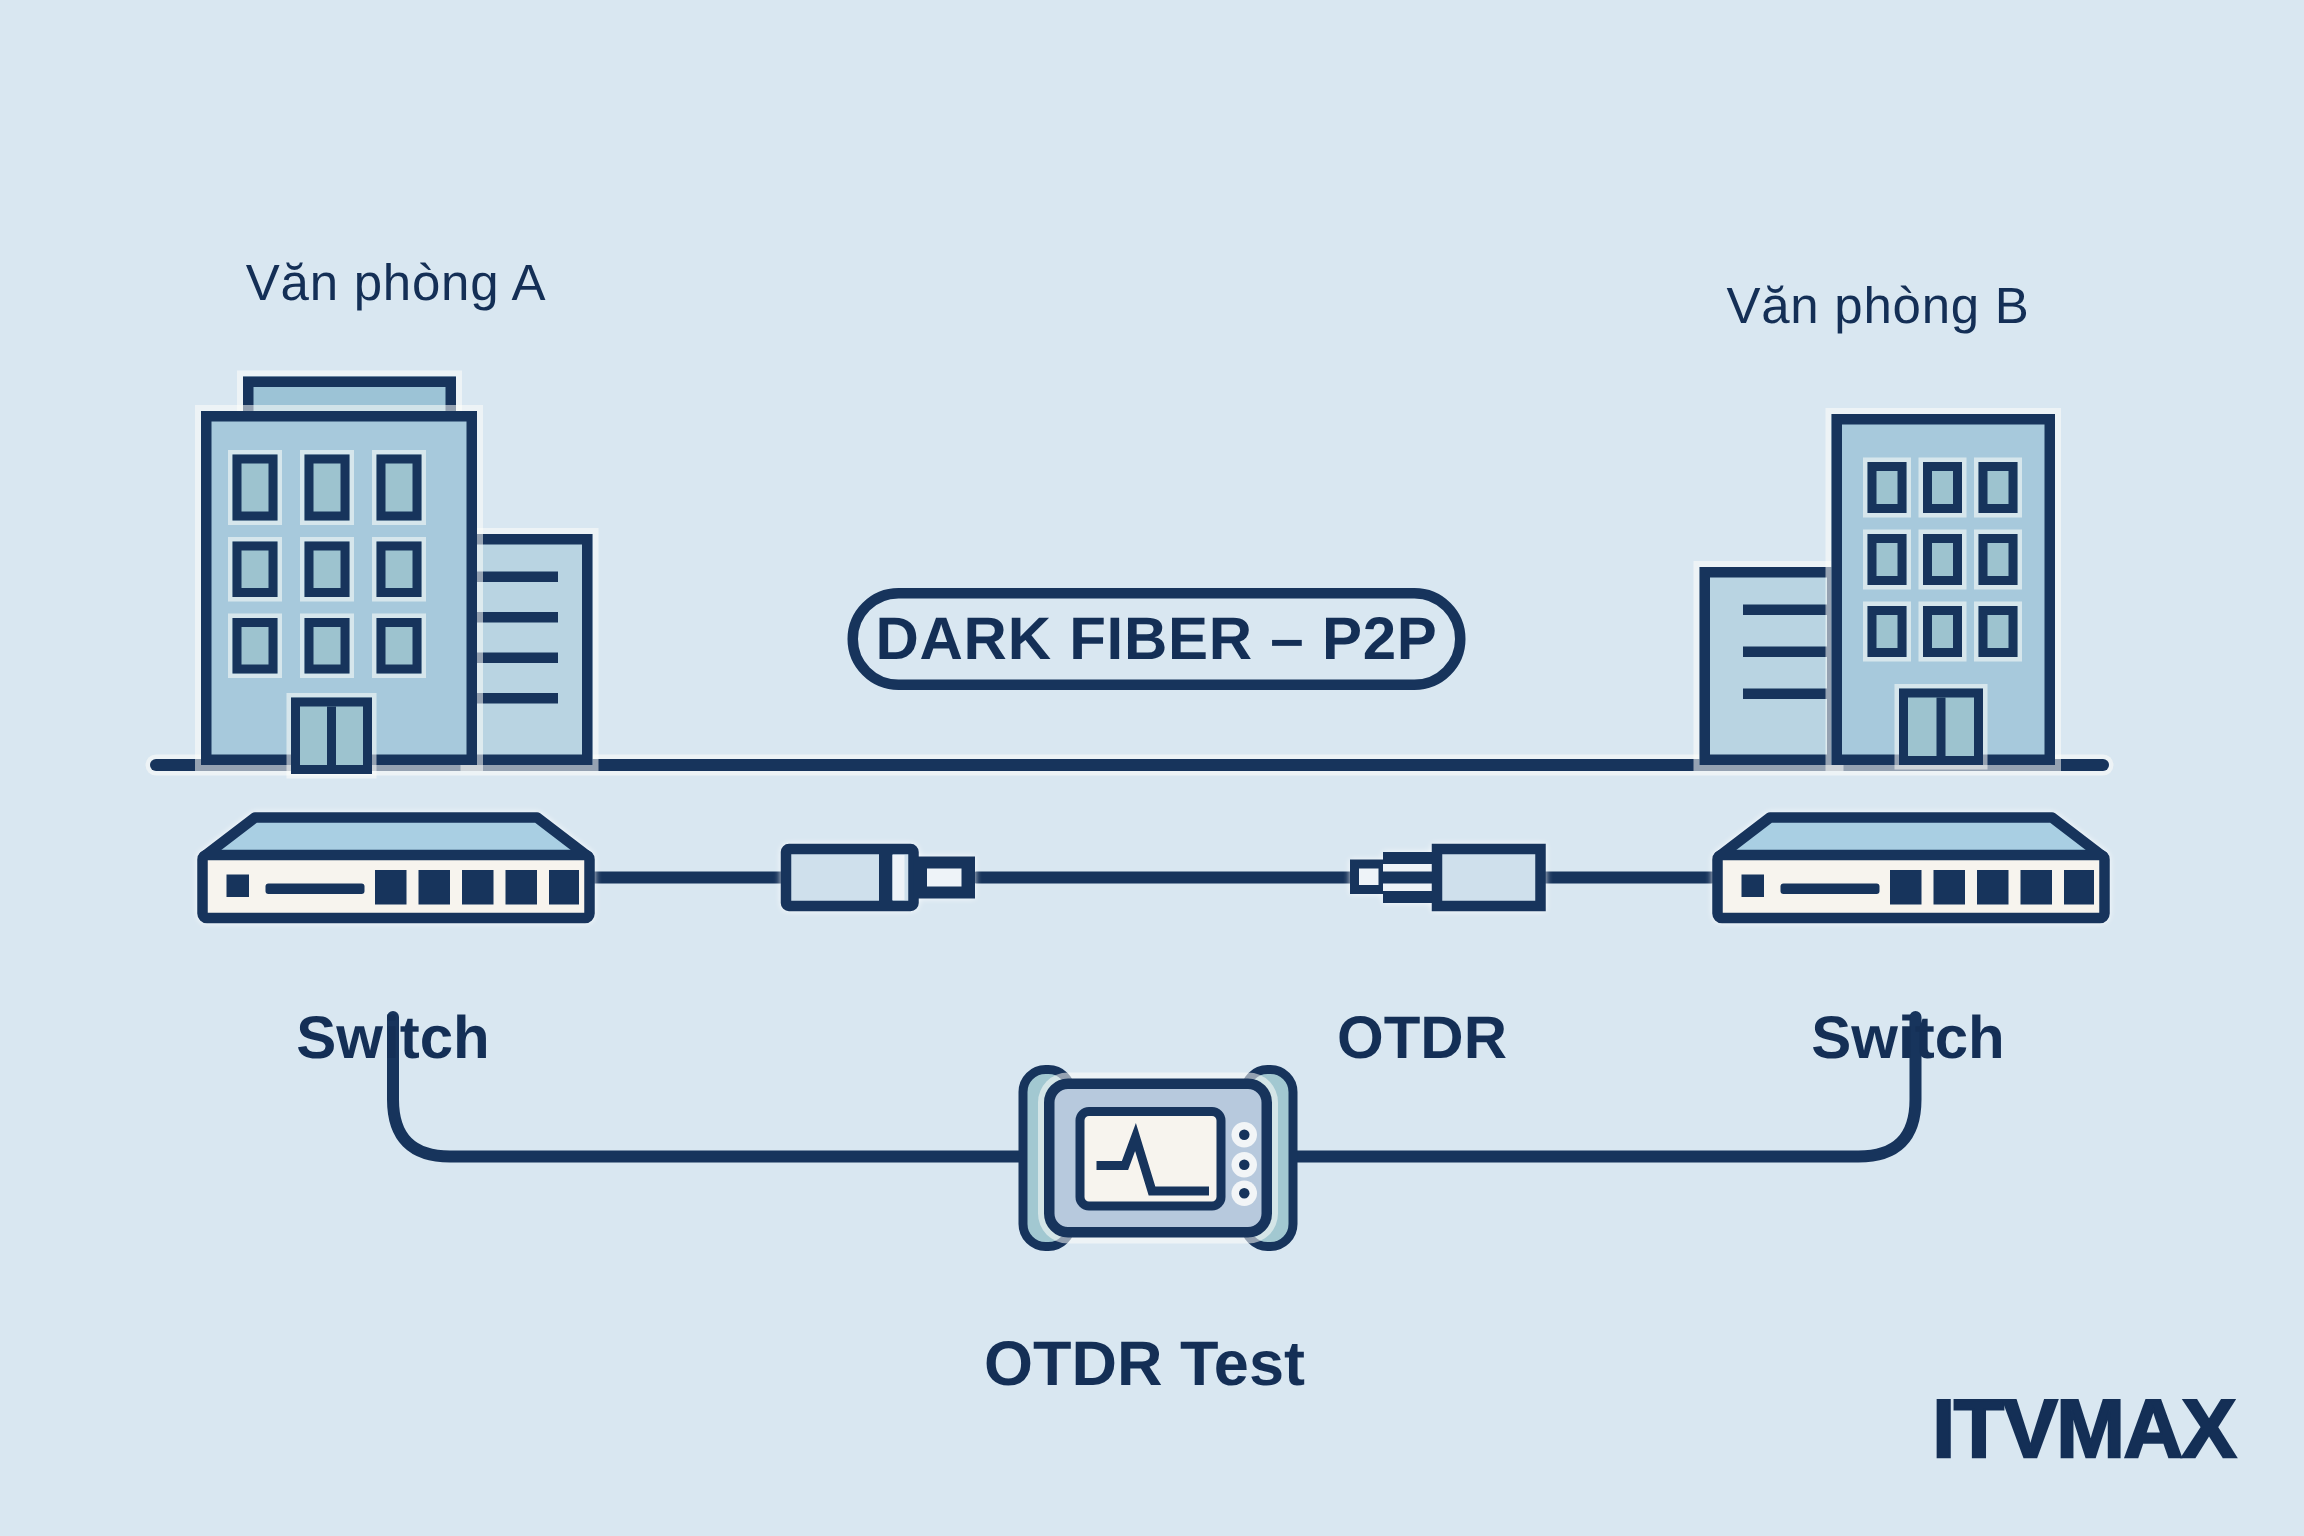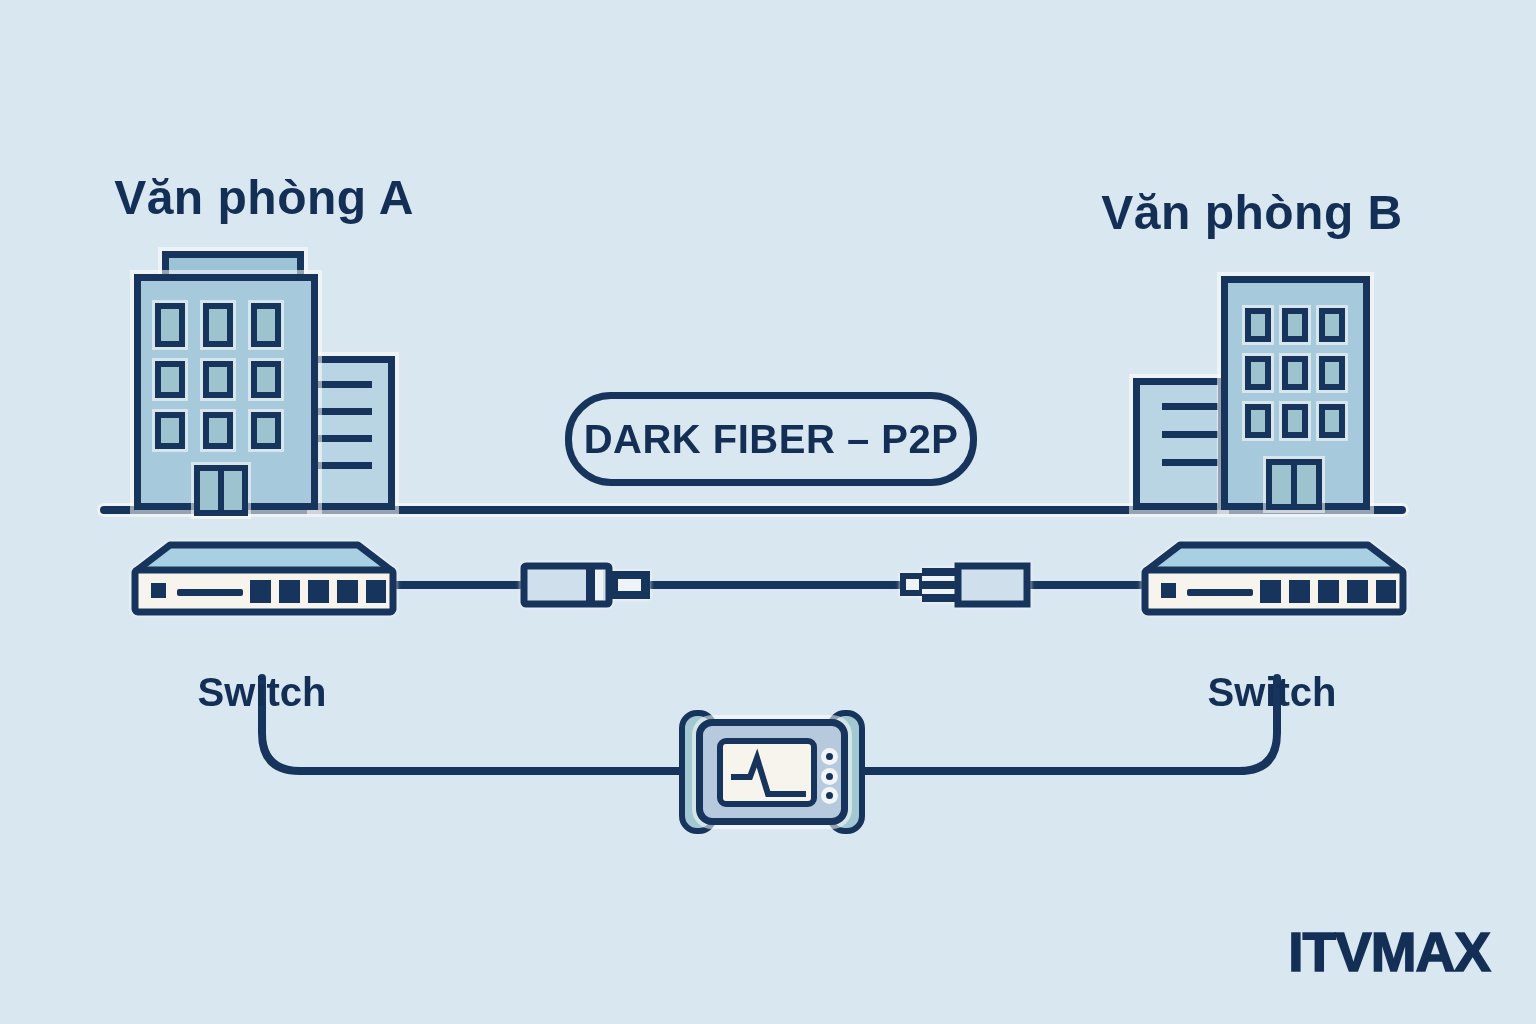--- a/index.html
+++ b/index.html
@@ -20,21 +20,21 @@
   }
   *{box-sizing:border-box;margin:0;padding:0;}
   html,body{background:#c7d8e4;}
   .stage{
     position:relative;width:1536px;height:1024px;margin:0 auto;
     background:var(--bg);overflow:hidden;
     font-family:"Liberation Sans","DejaVu Sans",sans-serif;color:var(--ink);
   }
   .abs{position:absolute;}
   .halo{box-shadow:0 0 0 4px var(--halo);}
-  .title{font-size:48px;font-weight:bold;text-align:center;white-space:nowrap;letter-spacing:.5px;}
+  .title{font-size:34px;font-weight:normal;text-align:center;white-space:nowrap;letter-spacing:.5px;}
   .lbl{font-size:40px;font-weight:bold;text-align:center;white-space:nowrap;margin-top:42px;}
 
   
   .ground{left:100px;top:506px;width:1306px;height:8px;background:var(--navy);border-radius:4px;box-shadow:0 0 0 3px var(--halo);}
 
   
   .bldg-part{border:7px solid var(--navy);}
   .roof-a{left:162px;top:251px;width:142px;height:34px;background:var(--roof);z-index:1;}
   .tower-a{left:134px;top:274px;width:184px;height:236px;background:var(--wall);z-index:2;}
   .annex-a{left:311px;top:356px;width:84px;height:154px;background:var(--wall-light);z-index:1;}
@@ -47,21 +47,21 @@
   .wingrid-a{left:14px;top:22px;grid-template-columns:repeat(3,30px);grid-template-rows:44px 37px 37px;column-gap:18px;row-gap:14px;}
   .wingrid-b{left:17px;top:25px;grid-template-columns:repeat(3,26px);grid-template-rows:34px 34px 34px;column-gap:11px;row-gap:14px;}
   .win{border:6px solid var(--navy);background:var(--glass);box-shadow:0 0 0 3px var(--halo);}
 
   .door{position:absolute;border:6px solid var(--navy);background:var(--glass);box-shadow:0 0 0 3px var(--halo);}
   .door-a{left:53px;top:184px;width:54px;height:51px;}
   .door-b{left:38px;top:176px;width:56px;height:51px;}
   .door .mullion{position:absolute;left:50%;top:0;width:6px;height:100%;transform:translateX(-50%);background:var(--navy);}
 
   
-  .pill{left:565px;top:392px;width:412px;height:94px;border:7px solid var(--navy);border-radius:46px;
+  .pill{left:565px;top:392px;width:412px;height:68px;border:7px solid var(--navy);border-radius:46px;
         display:flex;align-items:center;justify-content:center;font-size:40px;font-weight:bold;letter-spacing:.5px;white-space:nowrap;}
 
   
   .fiber{top:581px;height:8px;background:var(--navy);border-radius:3px;}
   .fiber.s1{left:392px;width:132px;}
   .fiber.s2{left:648px;width:258px;}
   .fiber.s3{left:1026px;width:118px;}
 
   .devsvg{filter:drop-shadow(0 0 2px rgba(255,255,255,.85));}
 
@@ -202,17 +202,19 @@
           <polyline points="8,33 27,33 34,14 45,50 83,50" fill="none" stroke="var(--navy)" stroke-width="6"></polyline>
         </svg>
       </div>
       <div class="btn b1"></div>
       <div class="btn b2"></div>
       <div class="btn b3"></div>
     </div>
   </div>
 
   <div class="abs lbl labels-row" style="left:142px;width:240px;">Switch</div>
+  <div class="abs lbl labels-row" style="left:828px;width:240px;">OTDR</div>
   <div class="abs lbl labels-row" style="left:1152px;width:240px;">Switch</div>
+  <div class="abs lbl" style="left:623px;top:843px;width:280px;font-size:42px;">OTDR Test</div>
 
   <div class="abs brand">ITVMAX</div>
 
 </div>
 
 </body></html>

